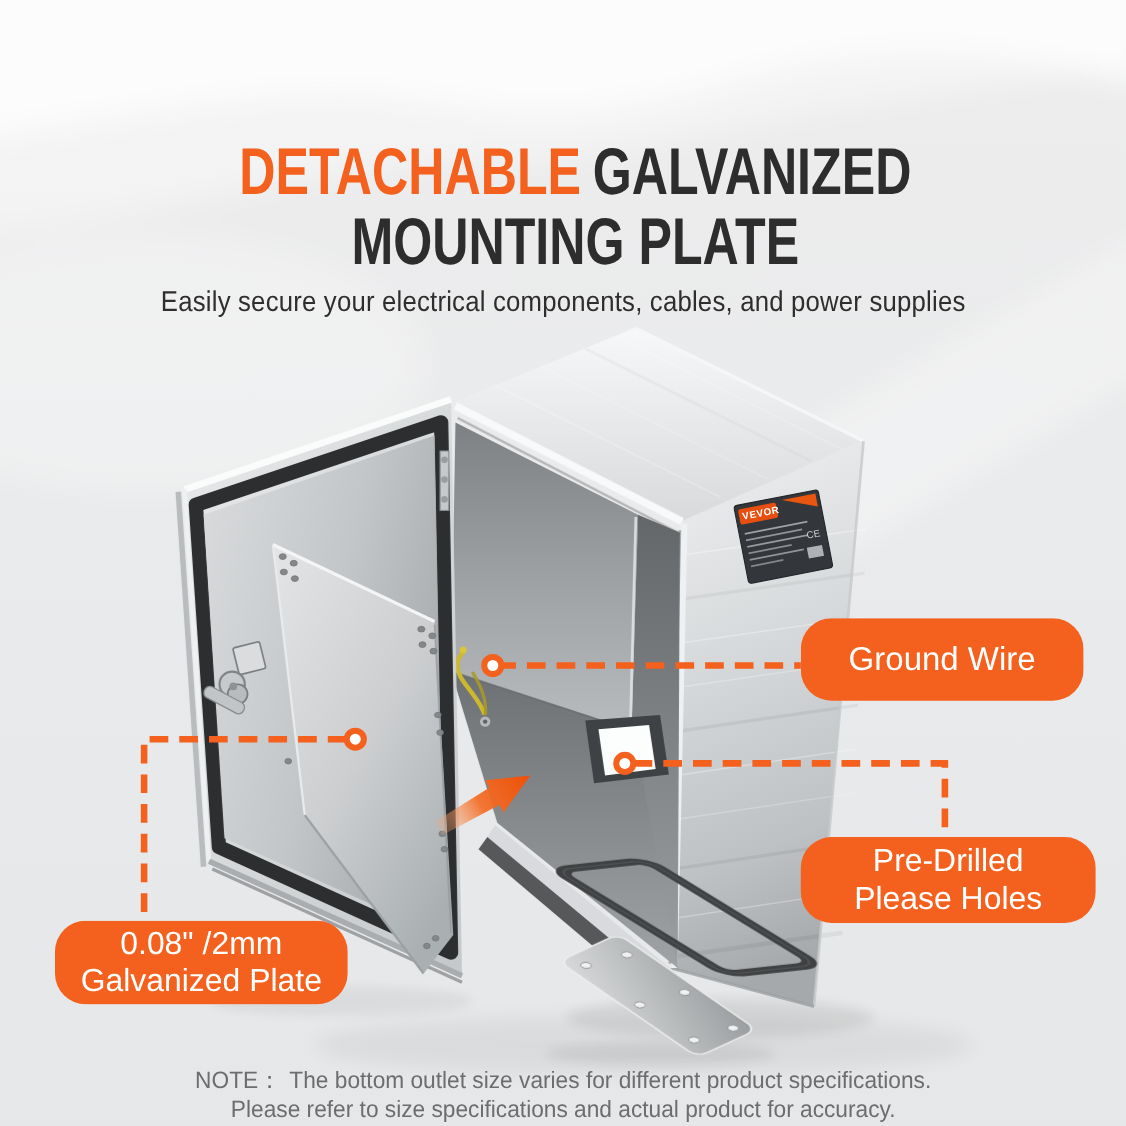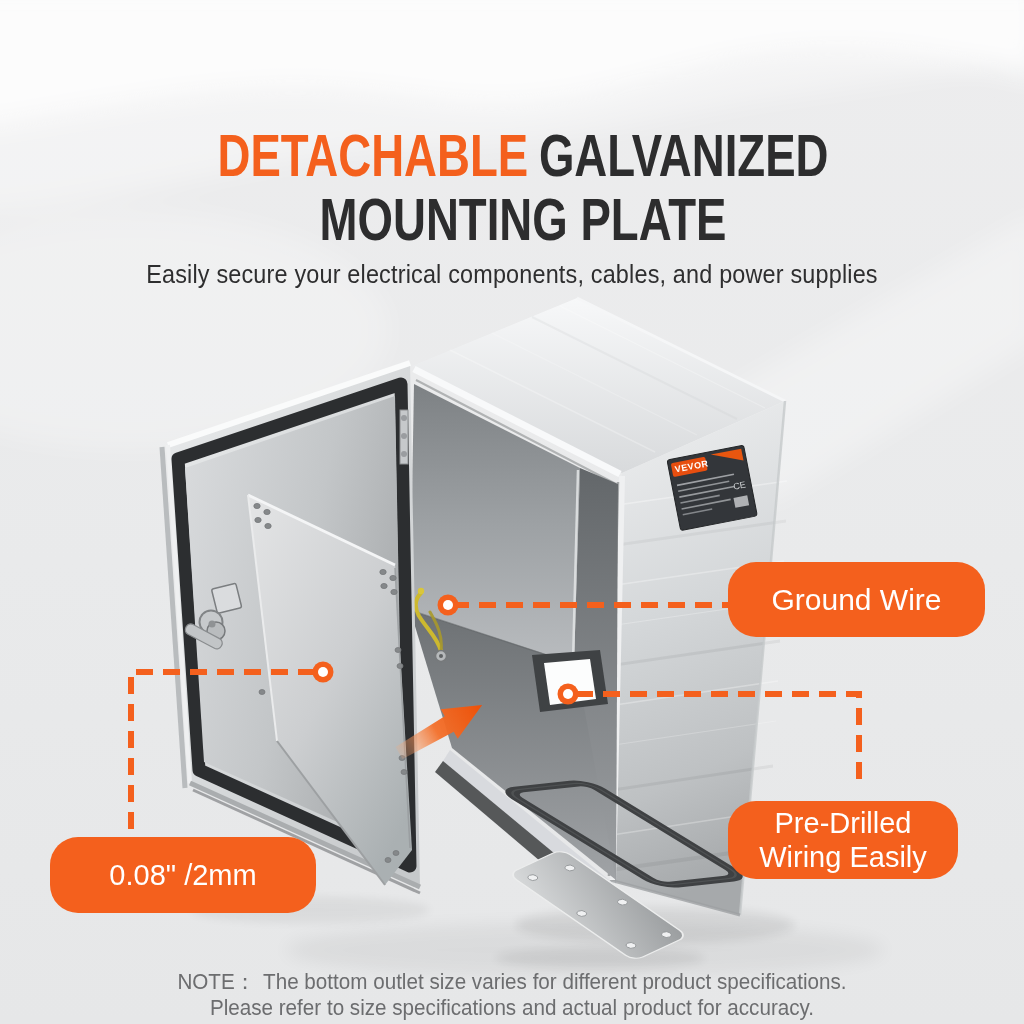--- a/index.html
+++ b/index.html
@@ -17,21 +17,21 @@
   .t-rest{margin-left:14px;}
   .subtitle{position:absolute;top:259px;left:0;width:100%;text-align:center;
     font-size:26px;color:#2e2e2f;transform:scaleX(.9);transform-origin:50% 50%;
     letter-spacing:.2px;white-space:nowrap;}
   
   .co{position:absolute;background:#f4601d;border-radius:28px;color:#ffffff;
     display:flex;flex-direction:column;align-items:center;justify-content:center;
     text-align:center;}
   .co span{display:block;white-space:nowrap;}
   #co-ground{left:728px;top:562px;width:257px;height:75px;font-size:30px;}
-  #co-holes{left:728px;top:801px;width:230px;height:78px;font-size:29px;line-height:34px;}
+  #co-holes{left:728px;top:761px;width:268px;height:78px;font-size:29px;line-height:34px;}
   #co-plate{left:50px;top:837px;width:266px;height:76px;font-size:29px;line-height:34px;}
   
   .note{position:absolute;top:969px;left:0;width:100%;text-align:center;
     font-size:21.5px;line-height:26px;color:#6c6d6f;transform:scaleX(.96);
     transform-origin:50% 50%;}
   .note .pfx{margin-right:8px;}
 </style>
 </head>
 <body>
 
@@ -282,24 +282,25 @@
     </div>
     <div class="tline">MOUNTING PLATE</div>
   </div>
   <div class="subtitle">Easily secure your electrical components, cables, and power supplies</div>
 
   <div class="co" id="co-ground">
     <span>Ground Wire</span>
   </div>
   <div class="co" id="co-holes">
     <span>Pre-Drilled</span>
-    <span>Wiring Easily</span>
+    <span>Please Holes</span>
   </div>
   <div class="co" id="co-plate">
     <span>0.08" /2mm</span>
+    <span>Galvanized Plate</span>
   </div>
 
   <div class="note">
     <div>
       <span class="pfx">NOTE：</span><span>The bottom outlet size varies for different product specifications.</span>
     </div>
     <div>Please refer to size specifications and actual product for accuracy.</div>
   </div>
 
 </div>

